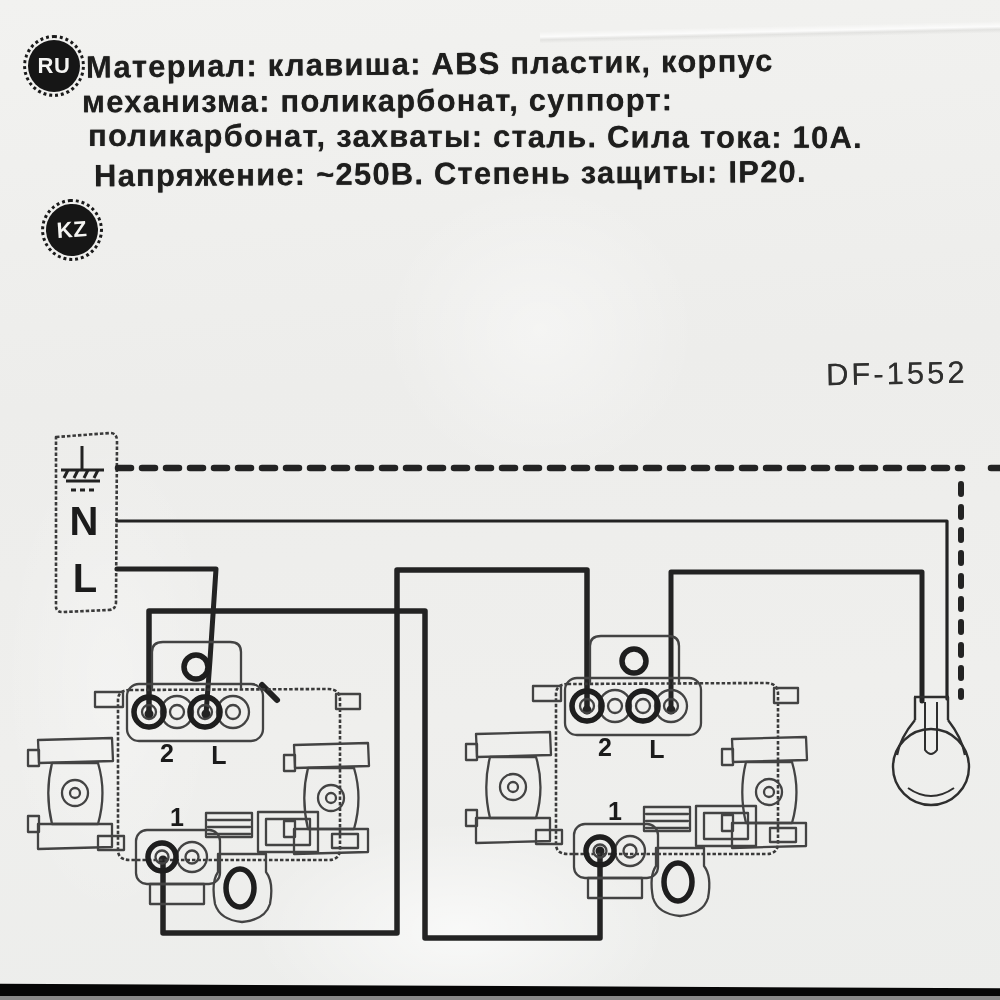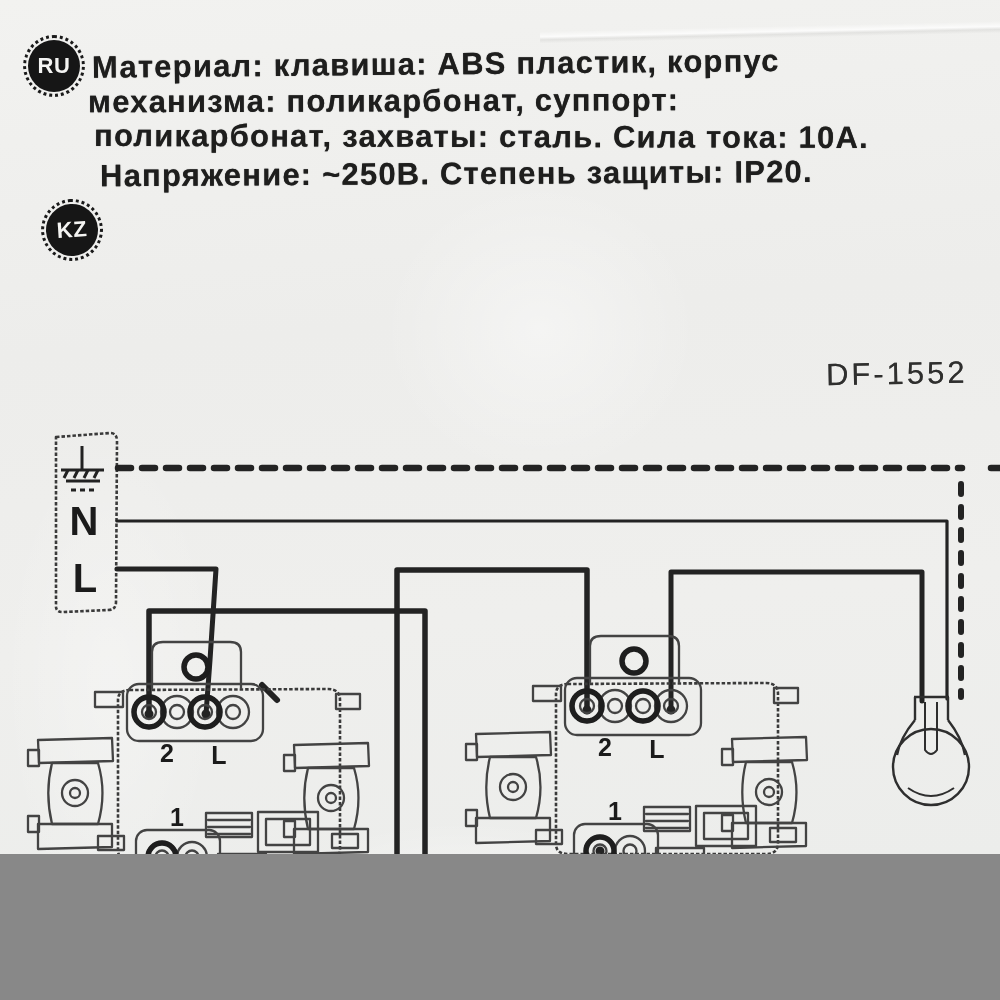--- a/index.html
+++ b/index.html
@@ -1,30 +1,30 @@
 <!DOCTYPE html>
 <html><head>
 <meta charset="utf-8">
 <style>
   html,body{margin:0;padding:0;background:#888;}
-  .photo{position:relative;width:1000px;height:854px;overflow:hidden;
+  .photo{position:relative;width:1000px;height:996px;overflow:hidden;
     background:linear-gradient(175deg,#f2f2f0 0%,#ededeb 38%,#efefed 70%,#ecedeb 100%);
     font-family:"Liberation Sans",sans-serif;}
   .glare{position:absolute;pointer-events:none;}
   .g1{left:250px;top:820px;width:420px;height:220px;border-radius:50%;
       background:radial-gradient(ellipse at center,rgba(255,255,255,.65),rgba(255,255,255,0) 70%);}
   .g2{left:380px;top:180px;width:320px;height:300px;border-radius:50%;
       background:radial-gradient(ellipse at center,rgba(255,255,255,.4),rgba(255,255,255,0) 70%);}
   .g3{left:0px;top:430px;width:220px;height:500px;border-radius:50%;
       background:radial-gradient(ellipse at center,rgba(255,255,255,.28),rgba(255,255,255,0) 70%);}
   .crease{position:absolute;top:26px;right:-20px;width:480px;height:12px;transform:rotate(-1.3deg);
       background:linear-gradient(180deg,rgba(255,255,255,0),rgba(255,255,255,.75) 45%,rgba(190,190,188,.28) 70%,rgba(255,255,255,0));}
   .tline{font-weight:700;font-size:31px;line-height:36.5px;letter-spacing:1.2px;color:#1e1e1d;
       white-space:nowrap;text-shadow:0 0 .7px rgba(25,25,25,.8);}
-  .ru-block{position:absolute;left:92px;top:46px;}
+  .ru-block{position:absolute;left:86px;top:46px;}
   .kz-block{position:absolute;left:113px;top:210px;}
   .kz-block .tline{line-height:38.6px;}
   .ru-block .tline:nth-child(1){transform:rotate(-.55deg);}
   .ru-block .tline:nth-child(2){transform:rotate(-.2deg) translateX(-4px);}
   .ru-block .tline:nth-child(3){transform:rotate(.15deg) translateX(2px);}
   .ru-block .tline:nth-child(4){transform:rotate(-.35deg) translateX(8px);}
   .kz-block .tline:nth-child(1){transform:rotate(.3deg) translateX(6px);}
   .kz-block .tline:nth-child(2){transform:rotate(.2deg) translateX(4px);}
   .kz-block .tline:nth-child(3){transform:rotate(-.2deg);}
   .kz-block .tline:nth-child(4){transform:rotate(-.3deg) translateX(2px);}

